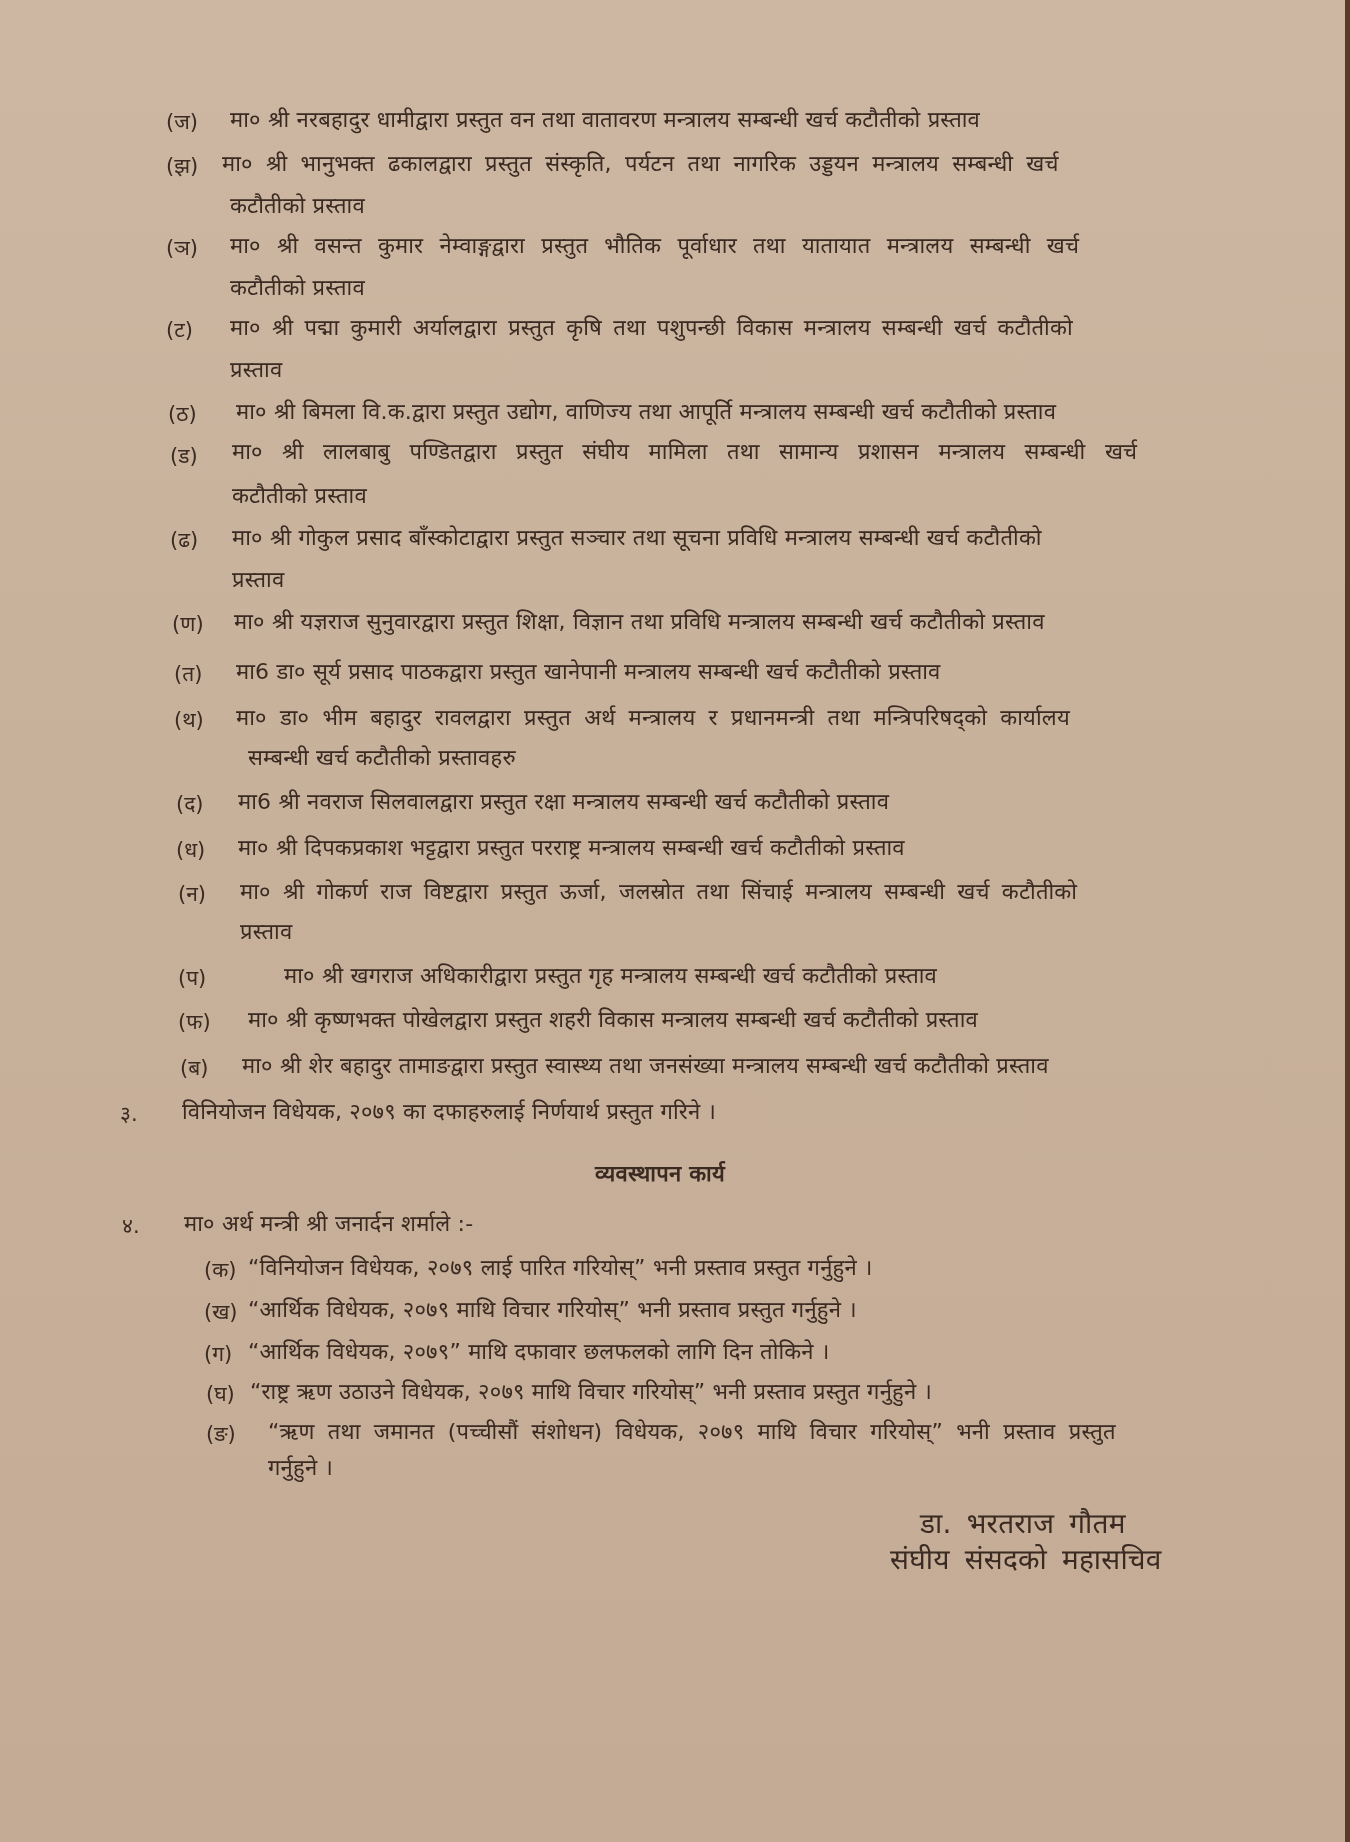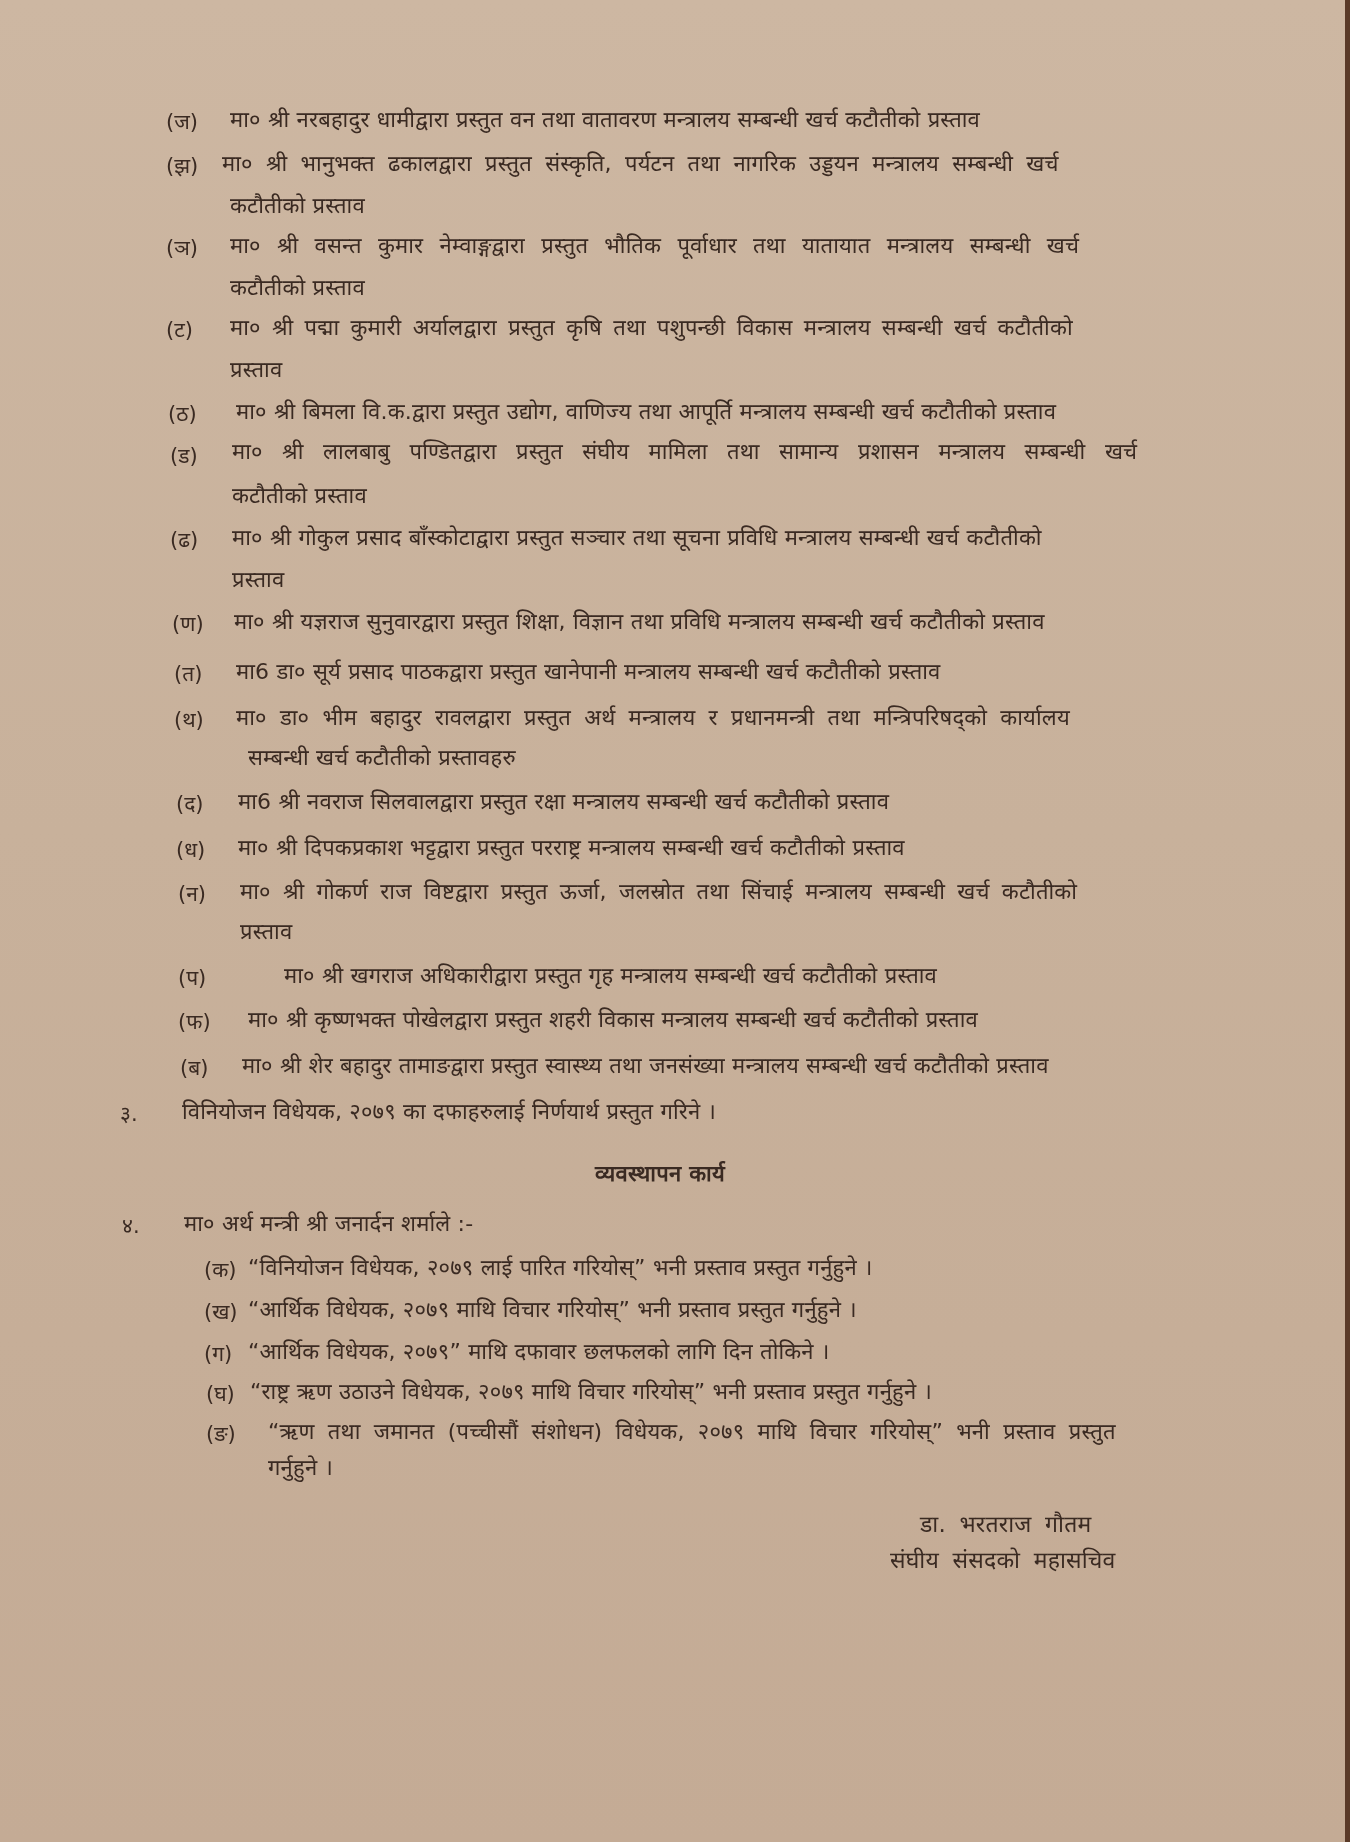--- a/index.html
+++ b/index.html
@@ -20,21 +20,21 @@
   }
   .line {
     position: absolute;
     font-size: 22px;
     line-height: 28px;
     white-space: nowrap;
     letter-spacing: 0.2px;
   }
   .label { position: absolute; font-size: 21px; line-height: 28px; }
   .heading { font-weight: bold; }
-  .sig { font-size: 23px; }
+  .sig { font-size: 28px; }
 </style>
 </head>
 <body>
 
 <div class="paper"></div>
 <div class="edge"></div>
 
 <div>
   <span class="label" style="left:166px;top:108px;">(ज)</span>
   <span class="line" style="left:230px;top:106px;">मा० श्री नरबहादुर धामीद्वारा प्रस्तुत वन तथा वातावरण मन्त्रालय सम्बन्धी खर्च कटौतीको प्रस्ताव</span>

